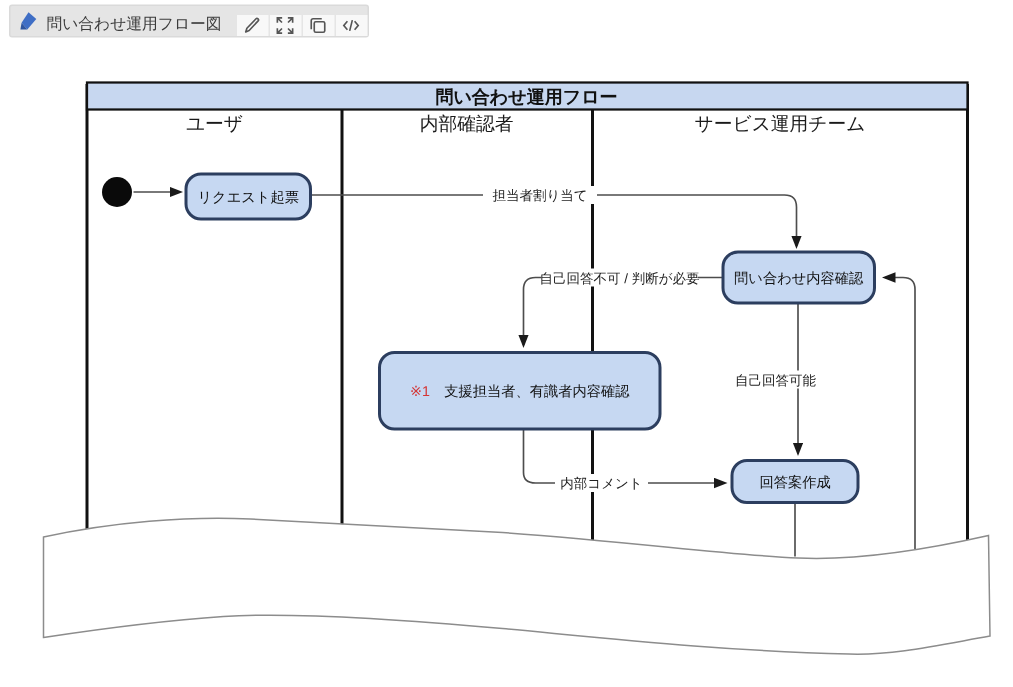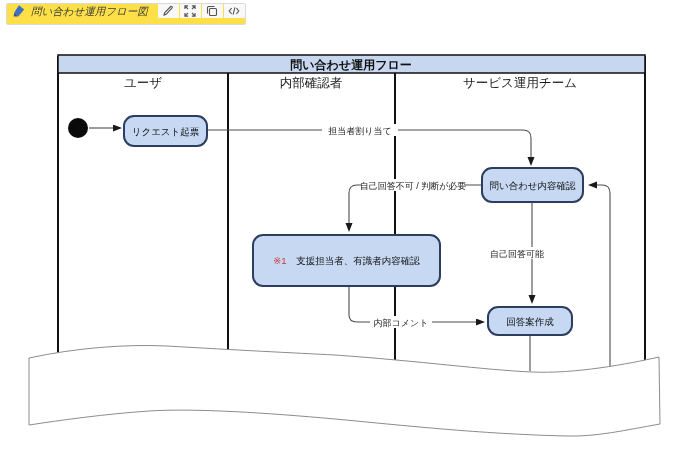--- a/index.html
+++ b/index.html
@@ -1,21 +1,21 @@
 <!DOCTYPE html>
 <html style="--node-fill: #c6d8f2; --node-border: #2c3e5f; --band-fill: #c7d7f0; --lane-border: #111111; --edge-color: #4d4d4d; --note-red: #d43535;"><head>
 <meta charset="utf-8">
 <style>
   html,body{margin:0;padding:0;background:#fff;}
   body{width:675px;height:458px;font-family:"Liberation Sans","DejaVu Sans",sans-serif;position:relative;overflow:hidden;}
   .stage{position:relative;width:675px;height:458px;background:#ffffff;}
 
   
-  .toolbar{position:absolute;left:6px;top:3px;height:22px;display:flex;align-items:flex-start;
-           background:#fde047;border:1px solid #dadada;border-radius:2px;box-sizing:border-box;font-style:italic;}
+  .toolbar{position:absolute;left:6px;top:3px;height:22px;display:flex;align-items:flex-end;
+           background:#e5e5e5;border:1px solid #dadada;border-radius:2px;box-sizing:border-box;}
   .tb-title{display:flex;align-items:center;gap:5px;padding:0 9px 0 5px;font-size:10.5px;color:#3b3b3b;white-space:nowrap;}
   .tb-sep{width:1px;background:#dadada;}
   .tb-btn{width:21px;display:flex;align-items:center;justify-content:center;cursor:pointer;background:#f8f8f8;border:none;padding:0;}
   .tb-btn svg{display:block;}
 
   
   .diagram{position:absolute;left:0;top:0;}
   .lane-line{stroke:var(--lane-border,#111);stroke-width:2;fill:none;}
   .band{fill:var(--band-fill,#c7d7f0);stroke:var(--lane-border,#111);stroke-width:1.5;}
   .band-title{font-size:12px;font-weight:bold;fill:#111;}

